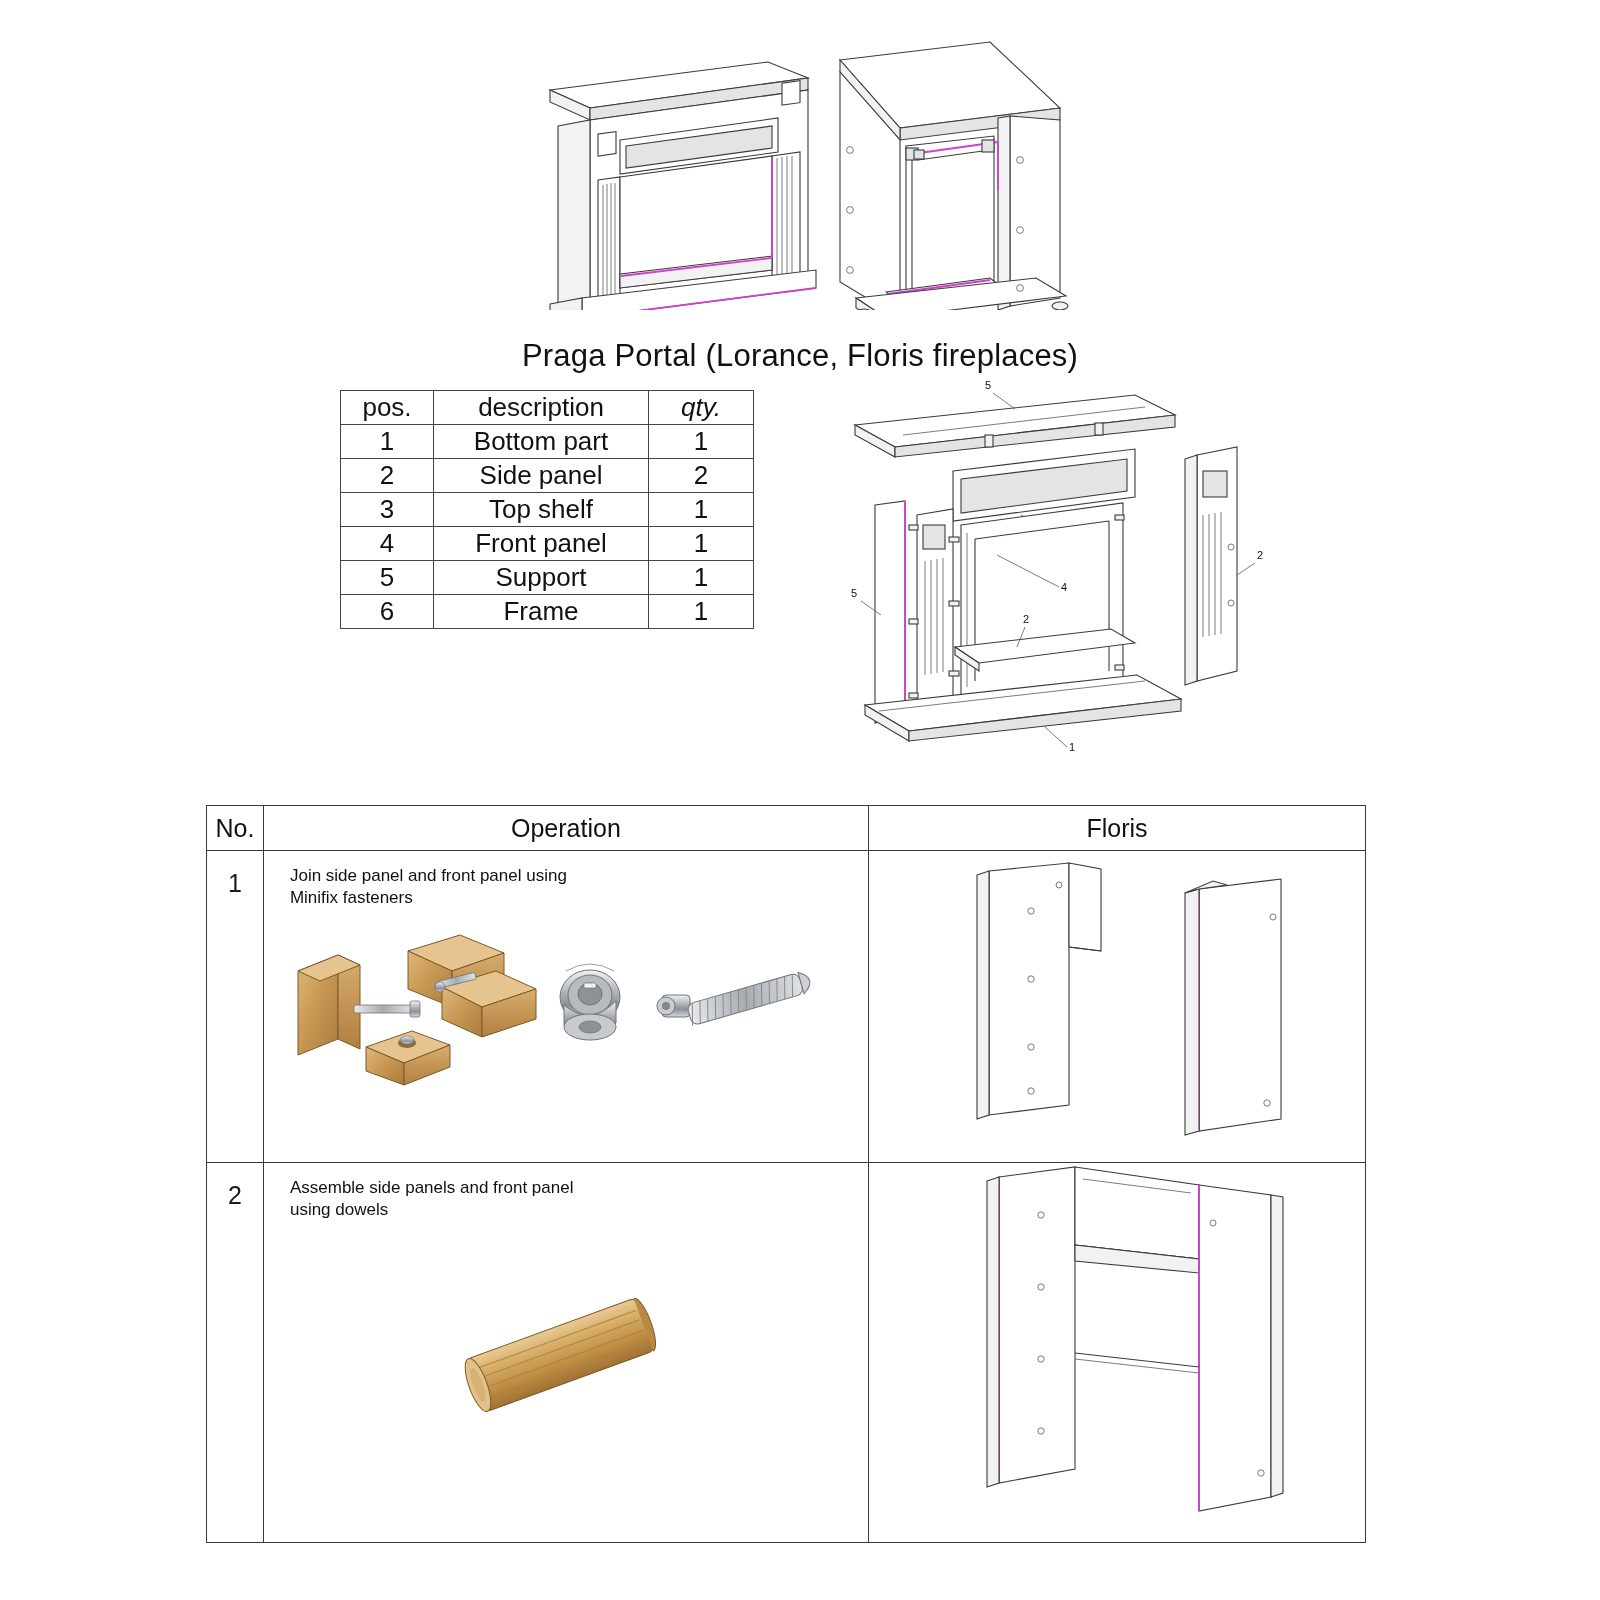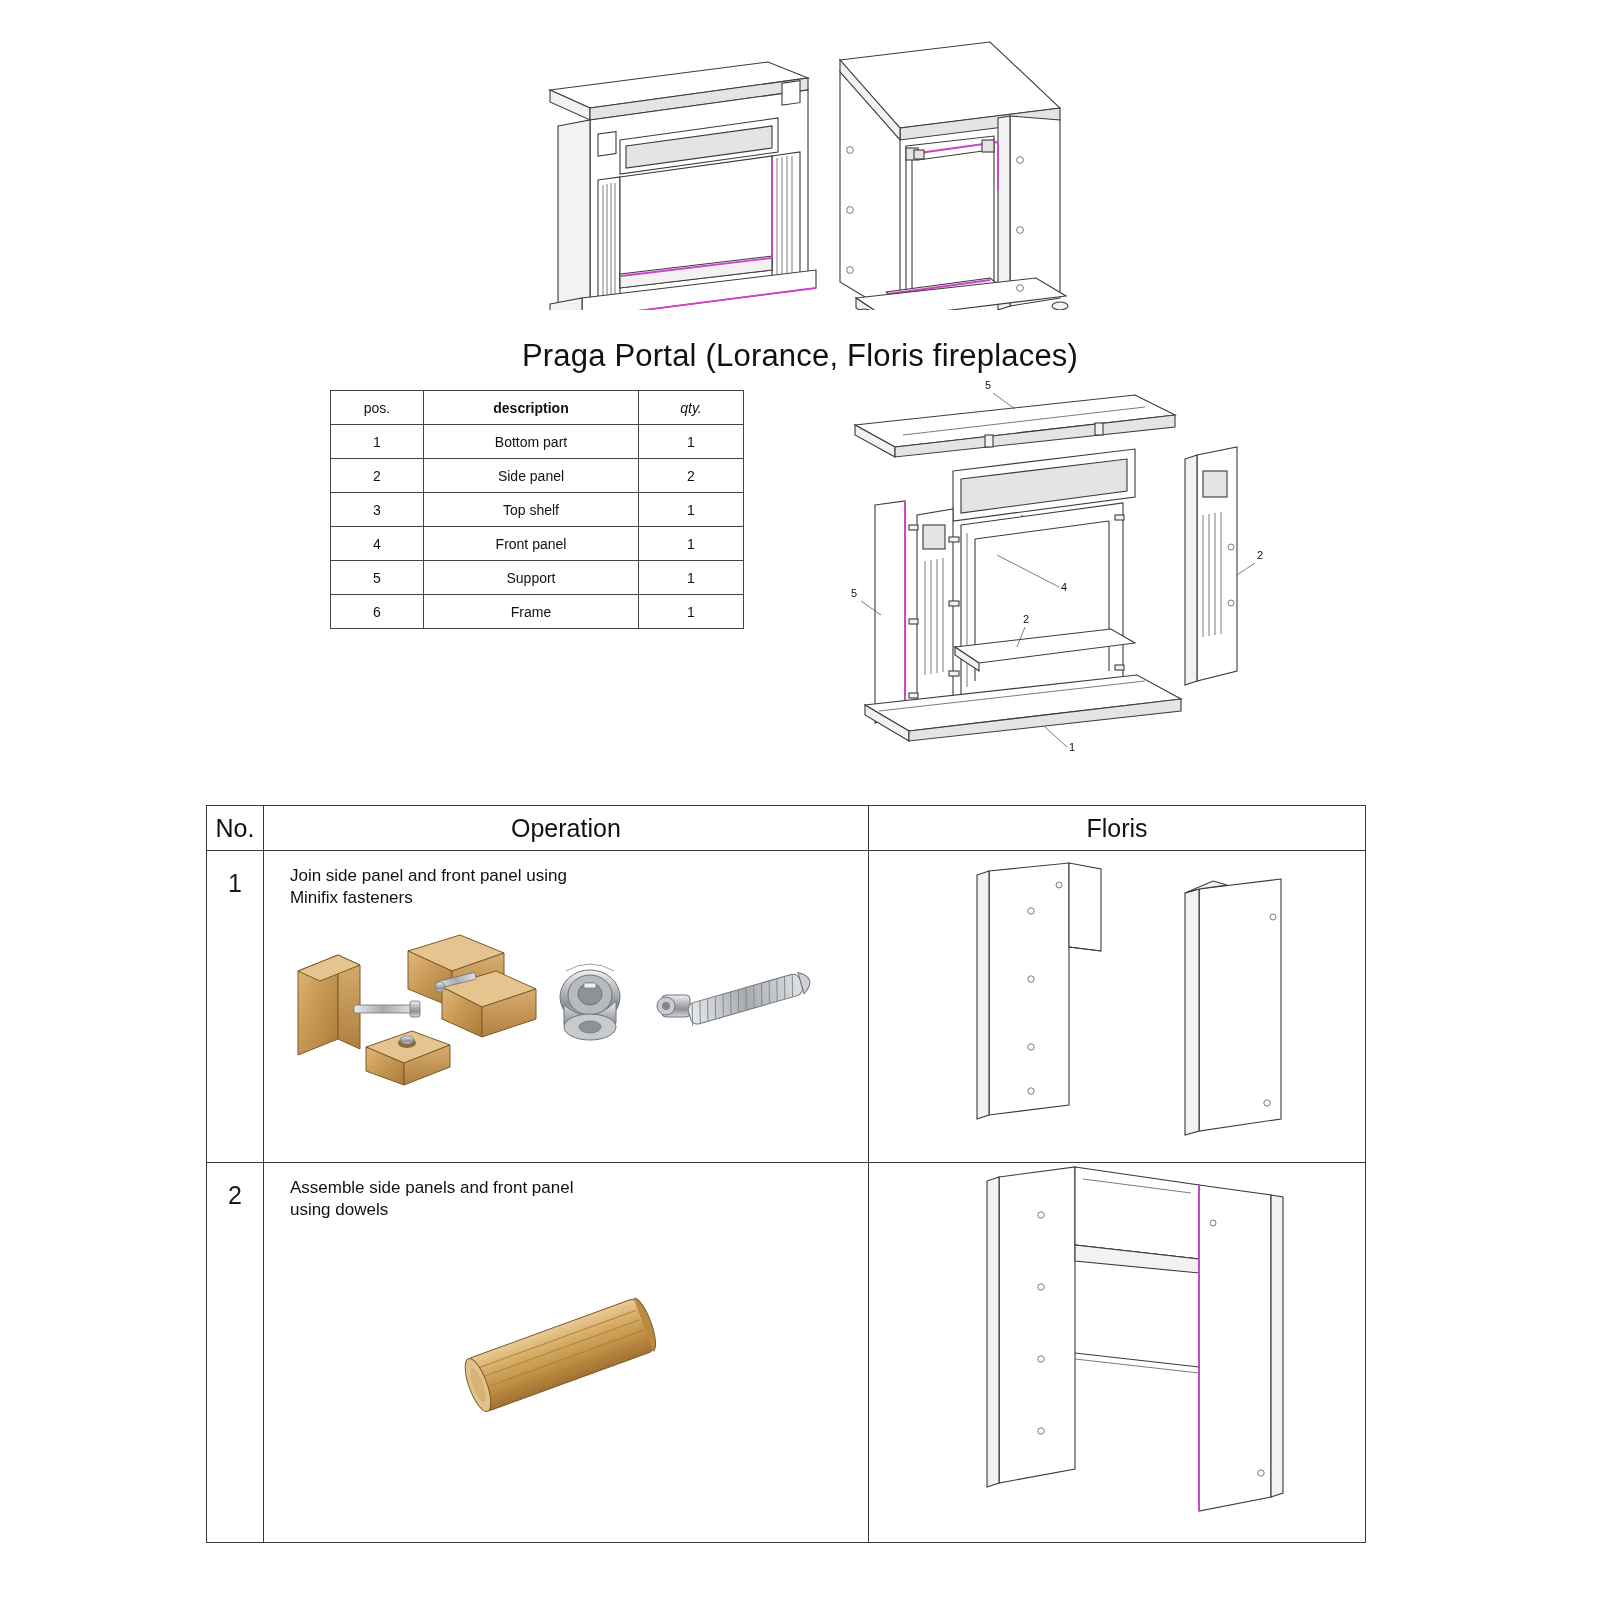--- a/index.html
+++ b/index.html
@@ -35,36 +35,36 @@
     font-size: 31px;
     letter-spacing: .2px;
     color: #111;
     margin-top: 18px;
   }
   #product-title .inner { display: inline-block; }
 
   
   #parts-table {
     position: absolute;
-    left: 330px;
+    left: 340px;
     top: 390px;
     border-collapse: collapse;
-    font-size: 14px;
+    font-size: 26px;
     padding-left: 8px;
   }
   #parts-table th, #parts-table td {
     border: 1px solid #444;
     height: 33px;
     text-align: center;
     font-weight: normal;
     color: #111;
     padding: 0 4px;
   }
   #parts-table .c-pos { width: 84px; }
-  #parts-table .c-desc { width: 206px; font-weight: bold; }
+  #parts-table .c-desc { width: 206px; }
   #parts-table .c-qty { width: 96px; font-style: italic; }
 
   
   #exploded-view {
     position: absolute;
     left: 845px;
     top: 375px;
     width: 460px;
     height: 400px;
   }

